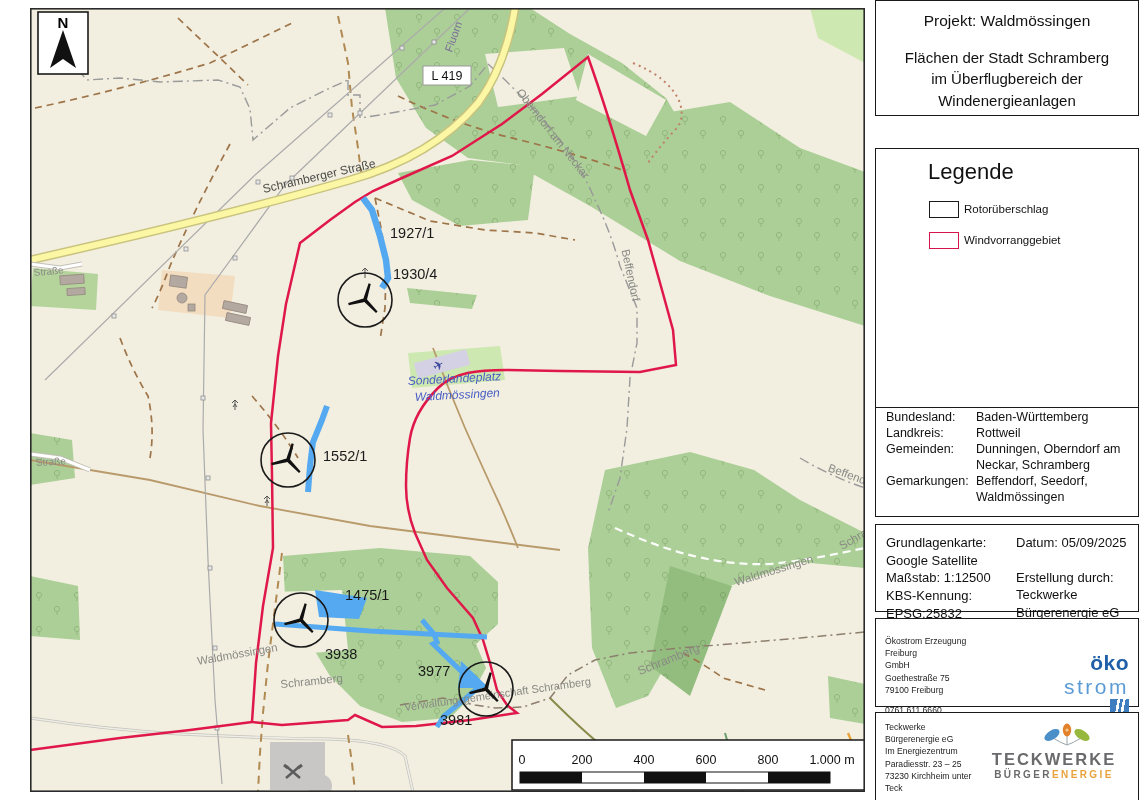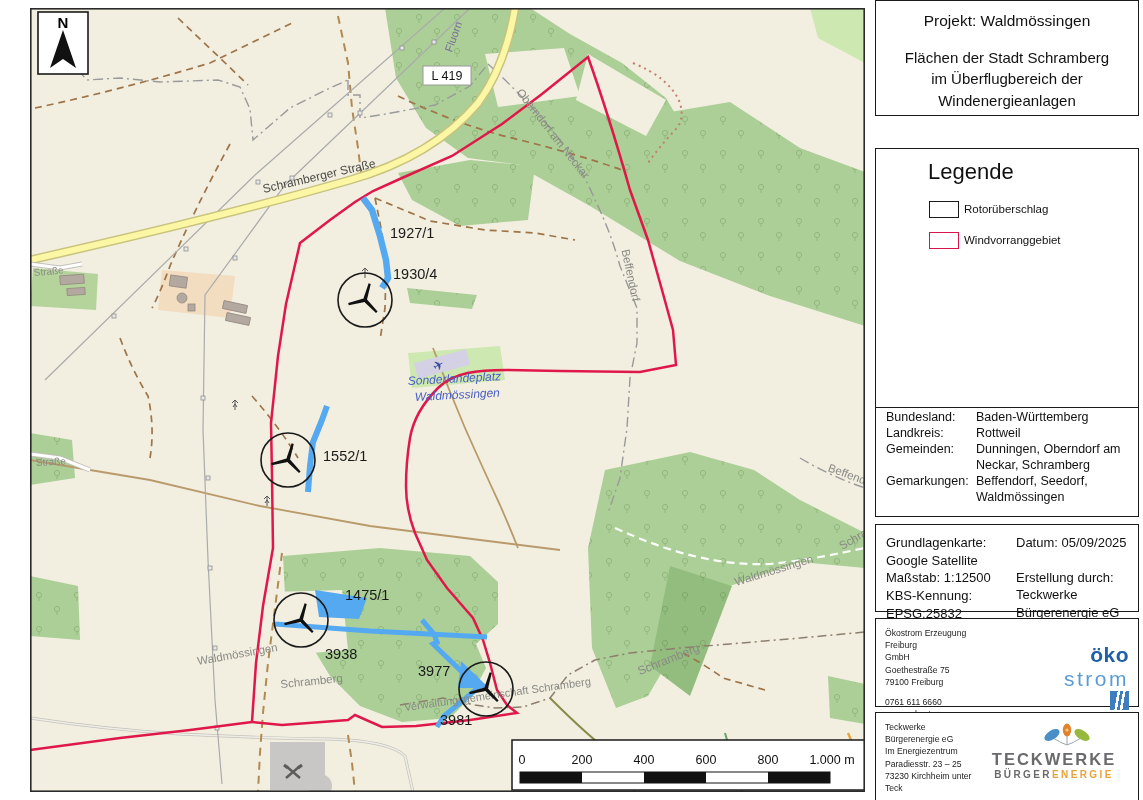--- a/index.html
+++ b/index.html
@@ -25,21 +25,21 @@
   #box-admin{top:407px;height:110px;padding:1px 10px;font-size:12.5px;line-height:1.28;}
   .admin-row{display:flex;}
   .admin-label{flex:0 0 90px;}
   .admin-value{width:154px;}
   
   #box-basis{top:524px;height:88px;padding:9px 10px;font-size:13px;line-height:1.36;display:flex;}
   .basis-col1{flex:0 0 130px;}
   .basis-col2{flex:1;}
   .bx4-line{min-height:17px;}
   
-  #box-oeko{top:618px;height:89px;padding:8px 9px;display:flex;}
+  #box-oeko{top:618px;height:89px;padding:16px 9px;display:flex;}
   .contact-col{font-size:8.6px;line-height:1.42;color:#222;flex:1;}
   .contact-gap{height:8px;}
   .oeko-logo{flex:0 0 150px;padding-top:16px;}
   .oeko-row{display:flex;align-items:flex-end;flex-direction:column;}
   .oeko-part1{font-size:21px;font-weight:bold;color:#1f5fa8;letter-spacing:.5px;}
   .oeko-part2{font-size:21px;font-weight:300;color:#5b9bd5;letter-spacing:2.5px;}
   .oeko-sq{width:19px;height:19px;margin-left:7px;background:#3e7ec0;
      background-image:linear-gradient(100deg,transparent 34%,#fff 34%,#fff 46%,transparent 46%,transparent 58%,#fff 58%,#fff 70%,transparent 70%);}
   .oeko-rule{border-top:1px solid #999;margin-top:3px;}
   .oeko-sub{font-size:7.3px;color:#777;letter-spacing:1px;text-align:right;margin-top:2px;}

